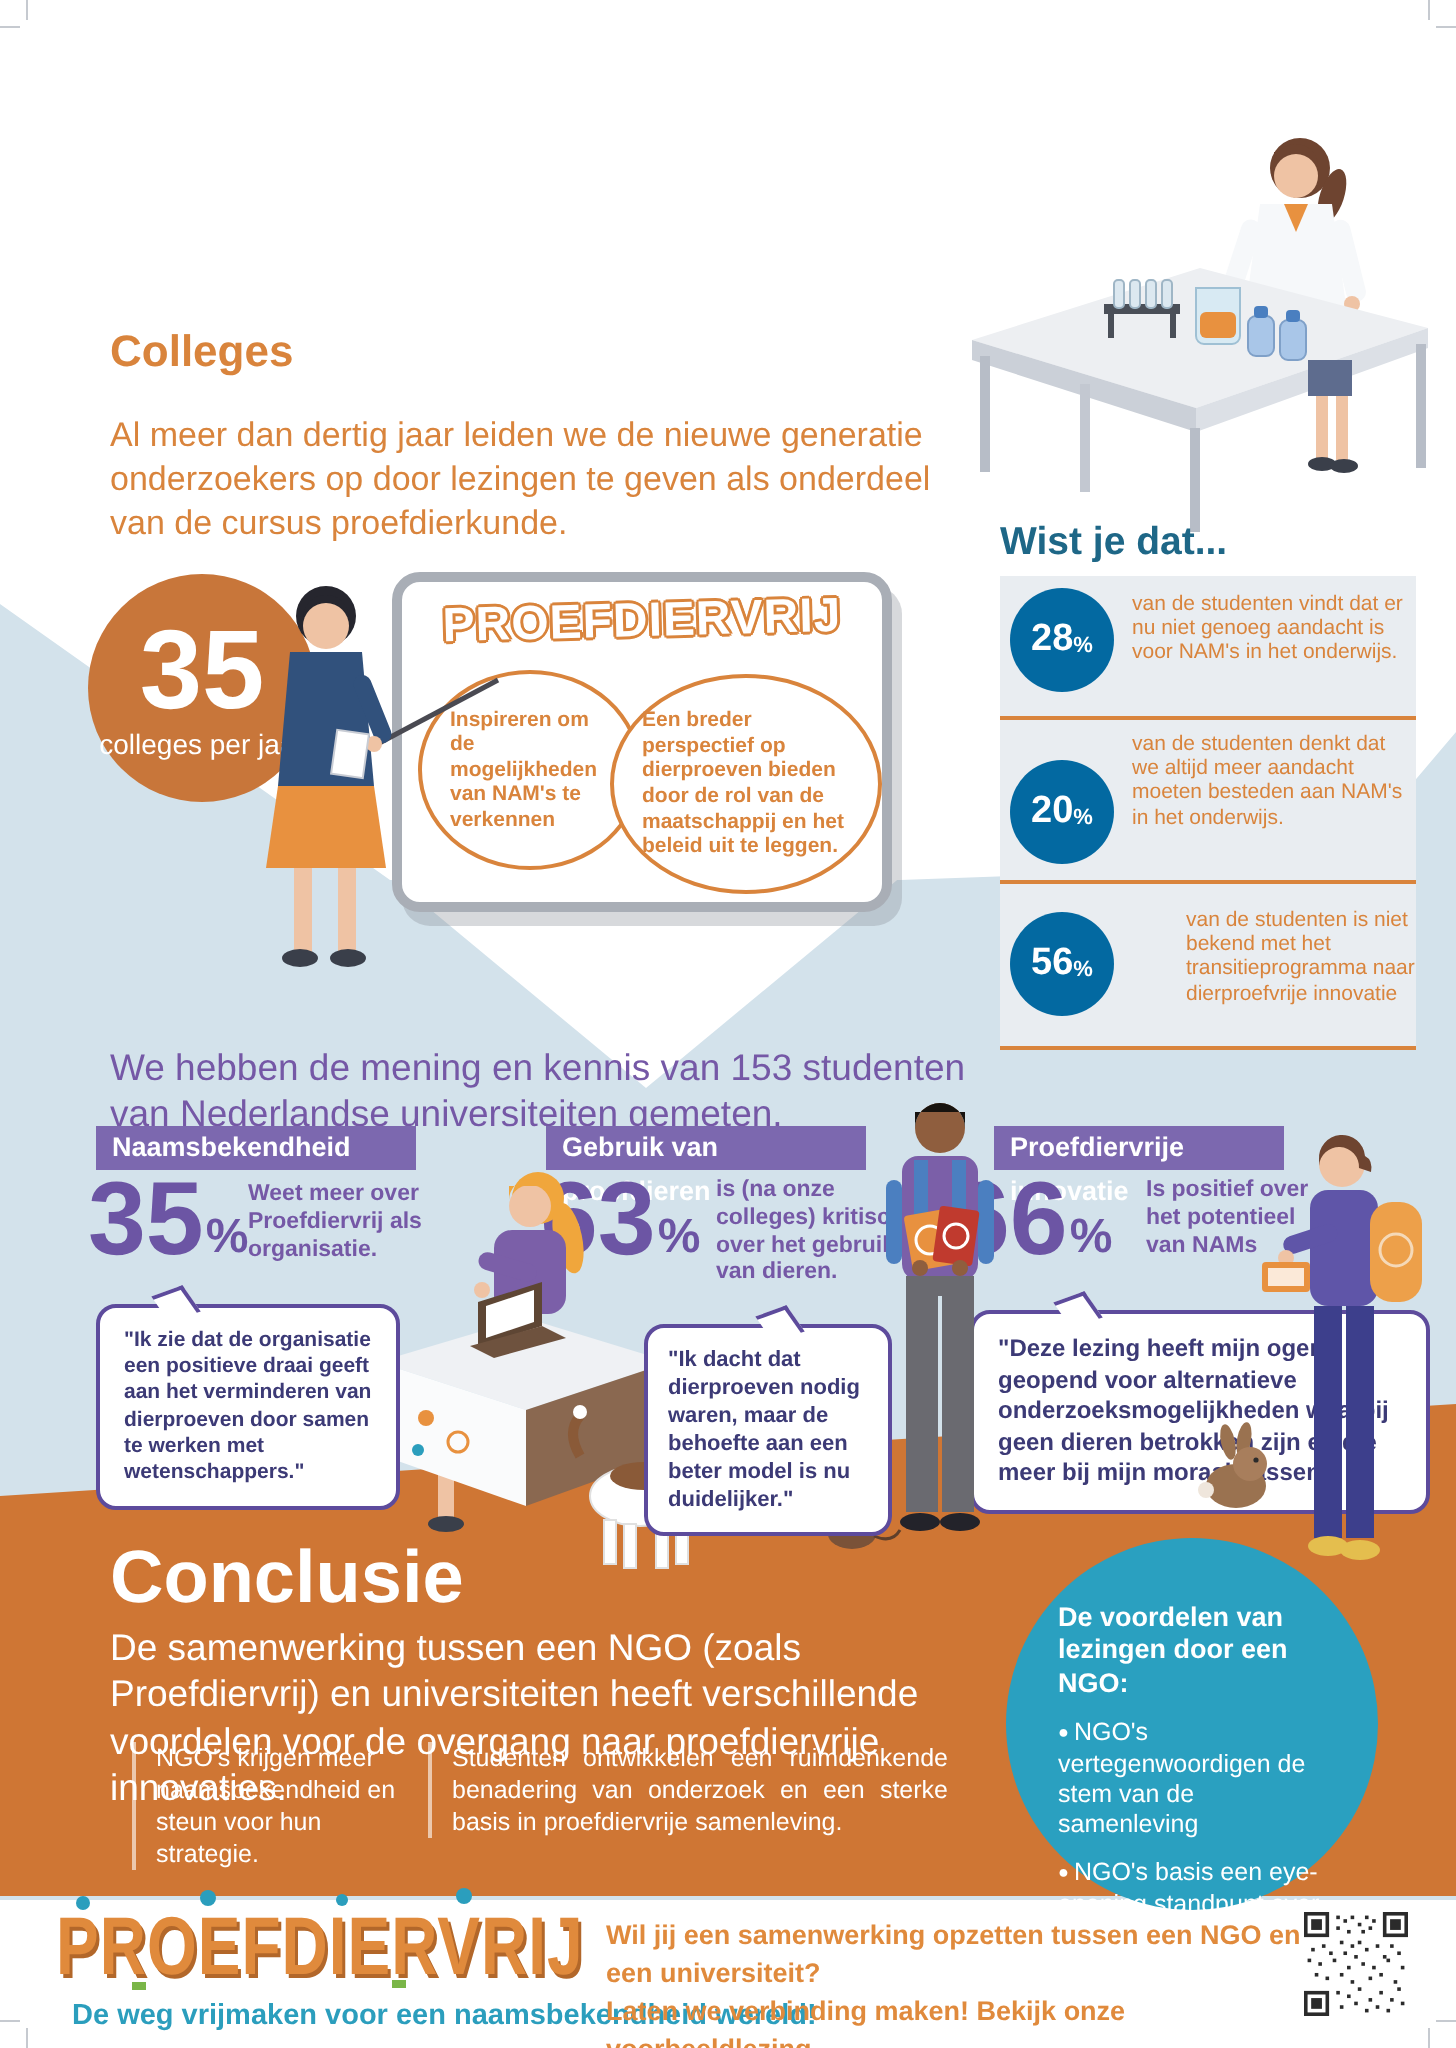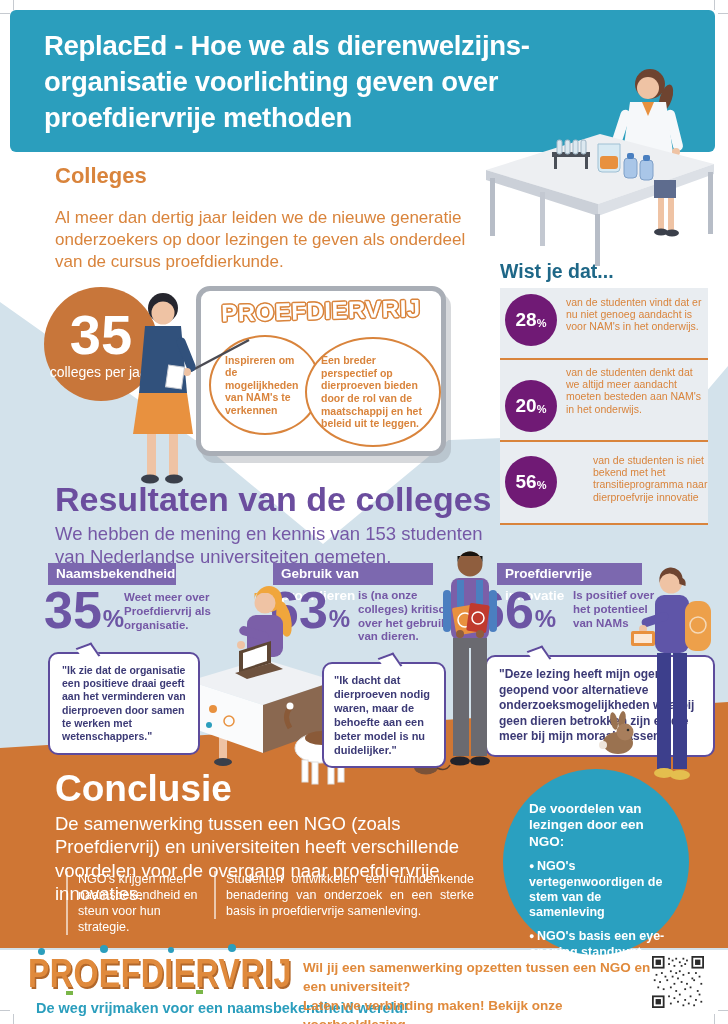--- a/index.html
+++ b/index.html
@@ -39,35 +39,35 @@
                           -1px -1px #D9843C,1px 1px #D9843C,-1px 1px #D9843C,1px -1px #D9843C;}
   .bubble{position:absolute;background:#fff;border:2px solid #D9843C;border-radius:50%;
           color:#D9843C;font-size:10.5px;font-weight:700;line-height:1.2;
           display:flex;align-items:center;text-align:left;padding:6px 14px;}
   .b1{left:8px;top:44px;width:112px;height:100px;}
   .b2{left:104px;top:46px;width:136px;height:110px;}
 
   
   .facts-h{left:500px;top:260px;font-size:19.5px;font-weight:700;color:#1E6787;z-index:2;}
   .facts-panel{left:500px;top:288px;width:208px;height:237px;background:#E9EDF1;z-index:1;}
-  .fact-circle{position:absolute;left:5px;width:52px;height:52px;border-radius:50%;background:#701a75;
+  .fact-circle{position:absolute;left:5px;width:52px;height:52px;border-radius:50%;background:#0369a1;
                display:flex;align-items:center;justify-content:center;color:#fff;font-weight:700;}
   .fact-circle .fv{font-size:19px;} .fact-circle .fu{font-size:11px;margin-top:6px;}
   .fc1{top:6px;} .fc2{top:92px;} .fc3{top:168px;}
   .fact-text{position:absolute;left:66px;width:138px;font-size:10.5px;font-weight:400;line-height:1.16;color:#D9843C;}
   .ft1{top:8px;} .ft2{top:78px;} .ft3{top:166px;margin-left:27px;}
   .fact-sep{position:absolute;left:0;width:100%;height:2px;background:#D9843C;}
   .fs1{top:70px;} .fs2{top:152px;} .fs3{top:235px;}
 
   
   .results-h{left:55px;top:480px;font-size:34px;font-weight:700;color:#6B4D9E;z-index:2;}
   .results-sub{left:55px;top:522px;width:432px;font-size:18.5px;line-height:1.26;color:#7558A6;z-index:2;}
   .rbar{position:absolute;top:563px;height:22px;background:#7C68AF;color:#fff;font-size:13.5px;
         font-weight:700;line-height:22px;padding-left:8px;z-index:2;}
-  .rb1{left:48px;width:128px;} .rb2{left:273px;width:160px;} .rb3{left:497px;width:145px;}
+  .rb1{left:48px;width:160px;} .rb2{left:273px;width:160px;} .rb3{left:497px;width:145px;}
   .rnum{position:absolute;top:584px;display:flex;align-items:flex-end;color:#6C55A4;font-weight:700;z-index:2;}
   .rnum .nv{font-size:52px;line-height:1;} .rnum .nu{font-size:24px;line-height:1;margin:0 0 5px 1px;}
   .rn1{left:44px;} .rn2{left:270px;} .rn3{left:476px;}
   .rtxt{position:absolute;font-size:11.5px;font-weight:700;line-height:1.2;color:#7558A6;z-index:2;}
   .rt1{left:124px;top:591px;width:92px;} .rt2{left:358px;top:589px;width:96px;} .rt3{left:573px;top:589px;width:90px;}
 
   
   .quote{position:absolute;background:#fff;border:2.5px solid #5D4B9C;border-radius:10px;
          color:#3C3A76;font-weight:700;z-index:5;}
   .q1{left:48px;top:652px;width:152px;font-size:10.5px;line-height:1.26;padding:10px 12px;}
@@ -80,21 +80,21 @@
 
   
   .conc-h{left:55px;top:768px;font-size:37px;font-weight:700;color:#fff;z-index:2;}
   .conc-intro{left:55px;top:812px;width:434px;font-size:18.5px;line-height:1.26;color:#fff;z-index:2;}
   .point{position:absolute;top:871px;border-left:2px solid rgba(255,255,255,.6);padding-left:10px;
          font-size:12.5px;line-height:1.28;color:#fff;z-index:2;}
   .p1{left:66px;width:140px;} .p2{left:214px;width:260px;text-align:justify;}
   .benefits{left:503px;top:769px;width:186px;height:186px;border-radius:50%;background:#2AA0C0;z-index:2;}
   .benefits .inner{position:absolute;left:26px;top:32px;width:138px;color:#fff;}
   .benefits .bh{font-size:13.5px;font-weight:700;line-height:1.22;margin-bottom:9px;}
-  .benefits .bi{font-size:12.5px;font-weight:700;line-height:1.22;margin-bottom:9px;}
+  .benefits .bi{font-size:12.5px;font-weight:400;line-height:1.22;margin-bottom:9px;}
   .benefits .bi::before{content:"● ";font-size:9px;vertical-align:1px;}
 
   
   .logo{left:28px;top:950px;font-size:32px;font-weight:700;letter-spacing:.5px;color:#E08A3C;
         transform:scaleY(1.28);transform-origin:top left;text-shadow:1.5px 1.5px 0 #B2672A;z-index:2;}
   .logo-dot{position:absolute;border-radius:50%;background:#2B9EBD;z-index:3;}
   .logo-cap{position:absolute;background:#7AB648;z-index:3;}
   .tagline{left:36px;top:1000px;font-size:14.5px;font-weight:700;color:#2B9EBD;z-index:2;}
   .cta{left:303px;top:959px;width:352px;font-size:13.5px;font-weight:700;line-height:1.4;color:#E08A3C;z-index:2;}
   .fig{z-index:4;} .fig-front{z-index:6;}
@@ -110,27 +110,20 @@
   <div class="abs crop" style="right:13px;top:0;width:1px;height:10px;"></div>
   <div class="abs crop" style="left:0;bottom:13px;width:10px;height:1px;"></div>
   <div class="abs crop" style="left:13px;bottom:0;width:1px;height:10px;"></div>
   <div class="abs crop" style="right:0;bottom:13px;width:10px;height:1px;"></div>
   <div class="abs crop" style="right:13px;bottom:0;width:1px;height:10px;"></div>
 
   <div class="abs bg-lightblue"></div>
   <div class="abs bg-white-v"></div>
   <div class="abs bg-orange"></div>
 
-  <header class="abs header">
-    <div class="title">
-      <span>ReplacEd - Hoe we als dierenwelzijns-</span>
-      <span>organisatie voorlichting geven over</span>
-      <span>proefdiervrije methoden</span>
-    </div>
-  </header>
 
   <svg class="abs" style="left:478px;top:52px;z-index:2;" width="240" height="218" viewBox="0 0 240 218">
     <circle cx="172" cy="32" r="15" fill="#6E4430"></circle>
     <ellipse cx="188" cy="46" rx="6" ry="14" fill="#6E4430" transform="rotate(18 188 46)"></ellipse>
     <circle cx="170" cy="36" r="11" fill="#EFC3A4"></circle>
     <path d="M159,32 a11,11 0 0 1 22,-2 l0,-6 -22,0 z" fill="#6E4430"></path>
     <path d="M152,50 h36 l8,58 h-52 z" fill="#F6F8FA"></path>
     <polygon points="164,50 176,50 170,64" fill="#E8913F"></polygon>
     <rect x="144" y="58" width="10" height="40" rx="5" fill="#F6F8FA" transform="rotate(18 149 58)"></rect>
     <rect x="186" y="58" width="10" height="42" rx="5" fill="#F6F8FA" transform="rotate(-14 191 58)"></rect>
@@ -212,21 +205,20 @@
     <div class="fact-text ft2">van de studenten denkt dat we altijd meer aandacht moeten besteden aan NAM's in het onderwijs.</div>
     <div class="fact-sep fs2"></div>
     <div class="fact-circle fc3">
       <span class="fv">56</span>
       <span class="fu">%</span>
     </div>
     <div class="fact-text ft3">van de studenten is niet bekend met het transitieprogramma naar dierproefvrije innovatie</div>
     <div class="fact-sep fs3"></div>
   </div>
 
-  <h2 class="abs results-h" style="margin:0;">Resultaten van de colleges</h2>
   <p class="abs results-sub" style="margin:0;">We hebben de mening en kennis van 153 studenten van Nederlandse universiteiten gemeten.</p>
 
   <div class="rbar rb1">Naamsbekendheid</div>
   <div class="rbar rb2">Gebruik van proefdieren</div>
   <div class="rbar rb3">Proefdiervrije innovatie</div>
 
   <div class="rnum rn1">
     <span class="nv">35</span>
     <span class="nu">%</span>
   </div>

